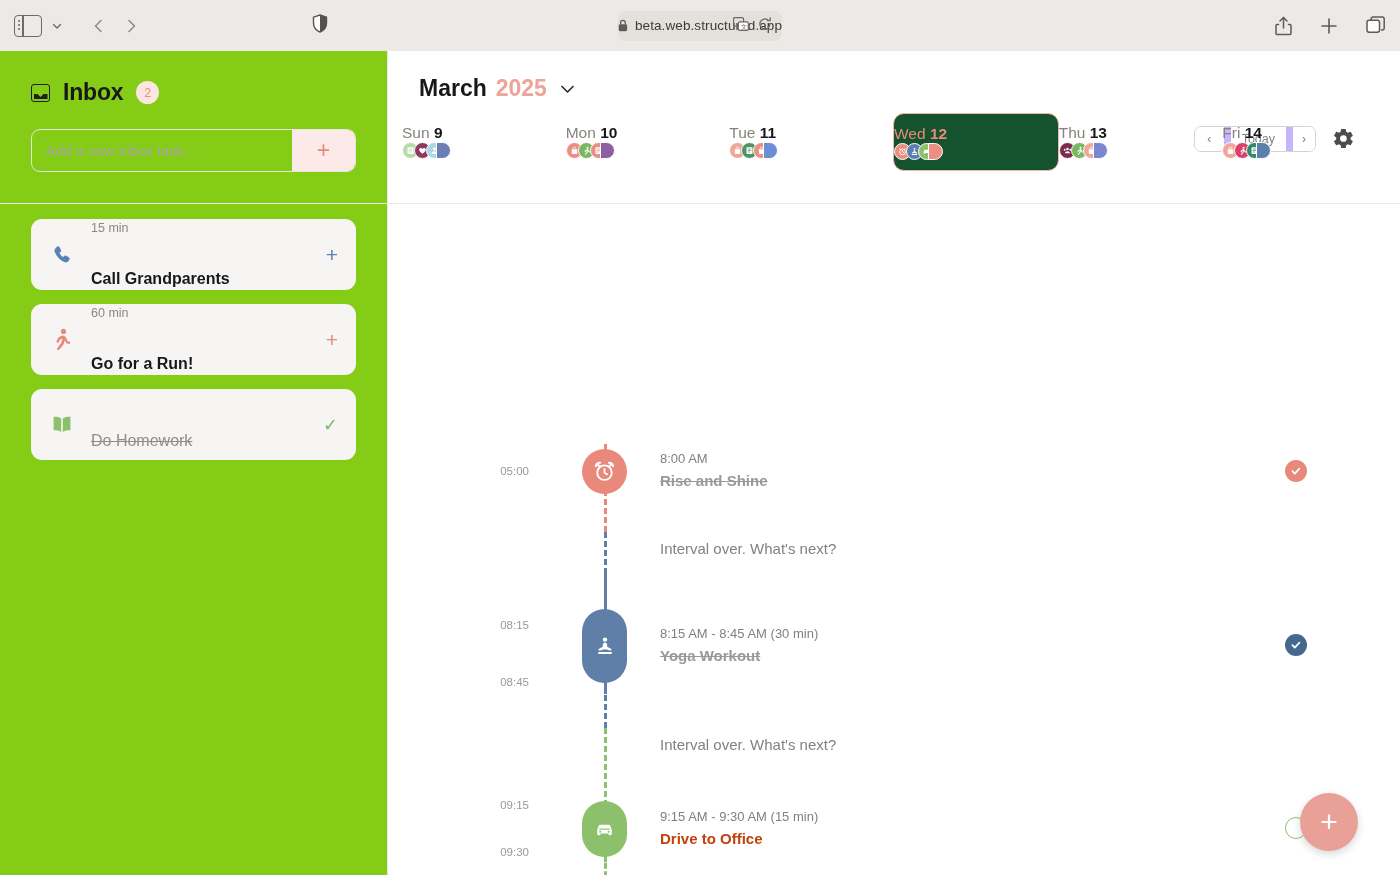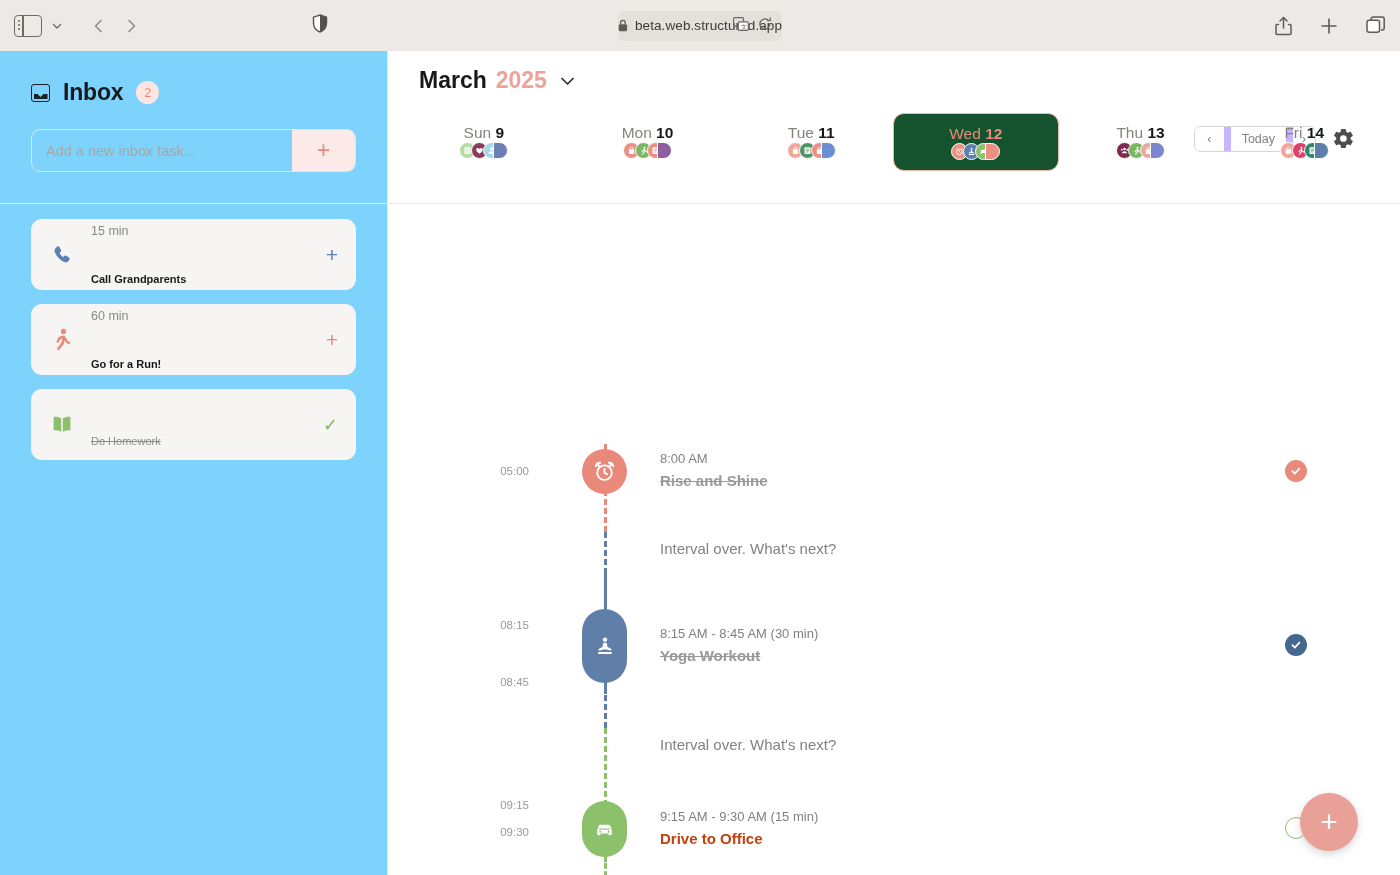--- a/index.html
+++ b/index.html
@@ -65,21 +65,21 @@
     margin-left: auto; display: flex; align-items: center; gap: 28px;
   }
   .chrome-btn { cursor: pointer; display: flex; align-items: center; }
 
   
   .app { display: flex; height: 824px; }
 
   
   .sidebar {
     width: 388px; flex: 0 0 388px;
-    background: #7dd3fc;
+    background: #84cc16;
     border-right: 1px solid #e9e7e5;
     display: flex; flex-direction: column;
   }
   .sidebar-head {
     padding: 28px 31px 0 31px;
     height: 153px;
     border-bottom: 1px solid #eceae8;
   }
   .inbox-title-row { display: flex; align-items: center; gap: 13px; }
   .inbox-icon-box {
@@ -117,30 +117,30 @@
   .task-list { padding: 15px 31px 0 31px; display: flex; flex-direction: column; gap: 14px; }
   .task-card {
     background: #f6f5f4; border-radius: 11px;
     padding: 0 18px; height: 71px;
     display: flex; align-items: center; gap: 17px;
     cursor: pointer;
   }
   .task-icon { width: 25px; display: flex; align-items: center; justify-content: center; flex: 0 0 25px; }
   .task-texts { flex: 1; display: flex; flex-direction: column; gap: 3px; }
   .task-dur { font-size: 12.5px; color: #8b8987; }
-  .task-name { font-size: 11px; font-weight: 700; color: #16181a; margin-top: 32px; }
+  .task-name { font-size: 16px; font-weight: 700; color: #16181a; margin-top: 32px; }
   .task-name.done { color: #8f8d8b; text-decoration: line-through; font-weight: 400; }
   .task-action { font-size: 21px; font-weight: 300; cursor: pointer; }
 
   
   .main { flex: 1; display: flex; flex-direction: column; position: relative; }
   .main-head { height: 153px; border-bottom: 1px solid #eceae8; position: relative; }
   .month-row {
     display: flex; align-items: center; gap: 9px;
-    padding: 16px 0 0 31px;
+    padding: 24px 0 0 31px;
   }
   .month-name { font-size: 23px; font-weight: 700; color: #16181a; }
   .month-year { font-size: 23px; font-weight: 700; color: #eda397; }
   .month-chev { cursor: pointer; display: flex; align-items: center; margin-left: 3px; }
   .today-group {
     position: absolute; right: 84px; top: 75px;
     display: flex; border: 1px solid #d6d3d1; border-radius: 7px;
     overflow: hidden; height: 26px;
   }
   .today-btn {
@@ -152,21 +152,21 @@
     cursor: pointer; background: #fff; color: #84817f; font-size: 12px;
   }
   .today-arrow + .today-btn, .today-btn + .today-arrow { border-left: 7px solid #c4b5fd; }
   .gear-btn { position: absolute; right: 45px; top: 76px; cursor: pointer; }
 
   .days-row {
     display: flex; position: absolute; left: 0; right: 0; top: 62px;
     padding: 0 14px;
   }
   .day-col {
-    flex: 1; display: flex; flex-direction: column; align-items: center;
+    flex: 1; display: flex; flex-direction: column; align-items: flex-start;
     padding: 11px 0 10px 0; border-radius: 11px; cursor: pointer;
   }
   .day-col.active { background: #14532d; border: 1.5px solid #f0b6ac; }
   .day-label { font-size: 15.5px; color: #86837f; }
   .day-label b { color: #16181a; font-weight: 700; }
   .day-col.active .day-label { color: #e8897c; }
   .day-col.active .day-label b { color: #e8897c; }
   .avatars { display: flex; }
   .av {
     width: 17px; height: 17px; border-radius: 50%;
@@ -528,21 +528,21 @@
           </div>
         </div>
     </div>
 
     <div class="timeline">
 
       <div class="time-label" style="top:261px">05:00</div>
       <div class="time-label" style="top:415px">08:15</div>
       <div class="time-label" style="top:472px">08:45</div>
       <div class="time-label" style="top:595px">09:15</div>
-      <div class="time-label" style="top:622px">09:30</div>
+      <div class="time-label" style="top:642px">09:30</div>
 
       <div class="rail" style="top:240px;height:46px;background:#e8897c"></div>
       <div class="rail dashed" style="top:286px;height:42px;border-left-color:#e8897c"></div>
       <div class="rail dashed" style="top:328px;height:42px;border-left-color:#5f7fa8"></div>
       <div class="rail" style="top:370px;height:120px;background:#5f7fa8"></div>
       <div class="rail dashed" style="top:482px;height:42px;border-left-color:#5f7fa8"></div>
       <div class="rail dashed" style="top:524px;height:78px;border-left-color:#8cc06b"></div>
       <div class="rail" style="top:596px;height:62px;background:#8cc06b"></div>
       <div class="rail dashed" style="top:650px;height:110px;border-left-color:#8cc06b"></div>
 

